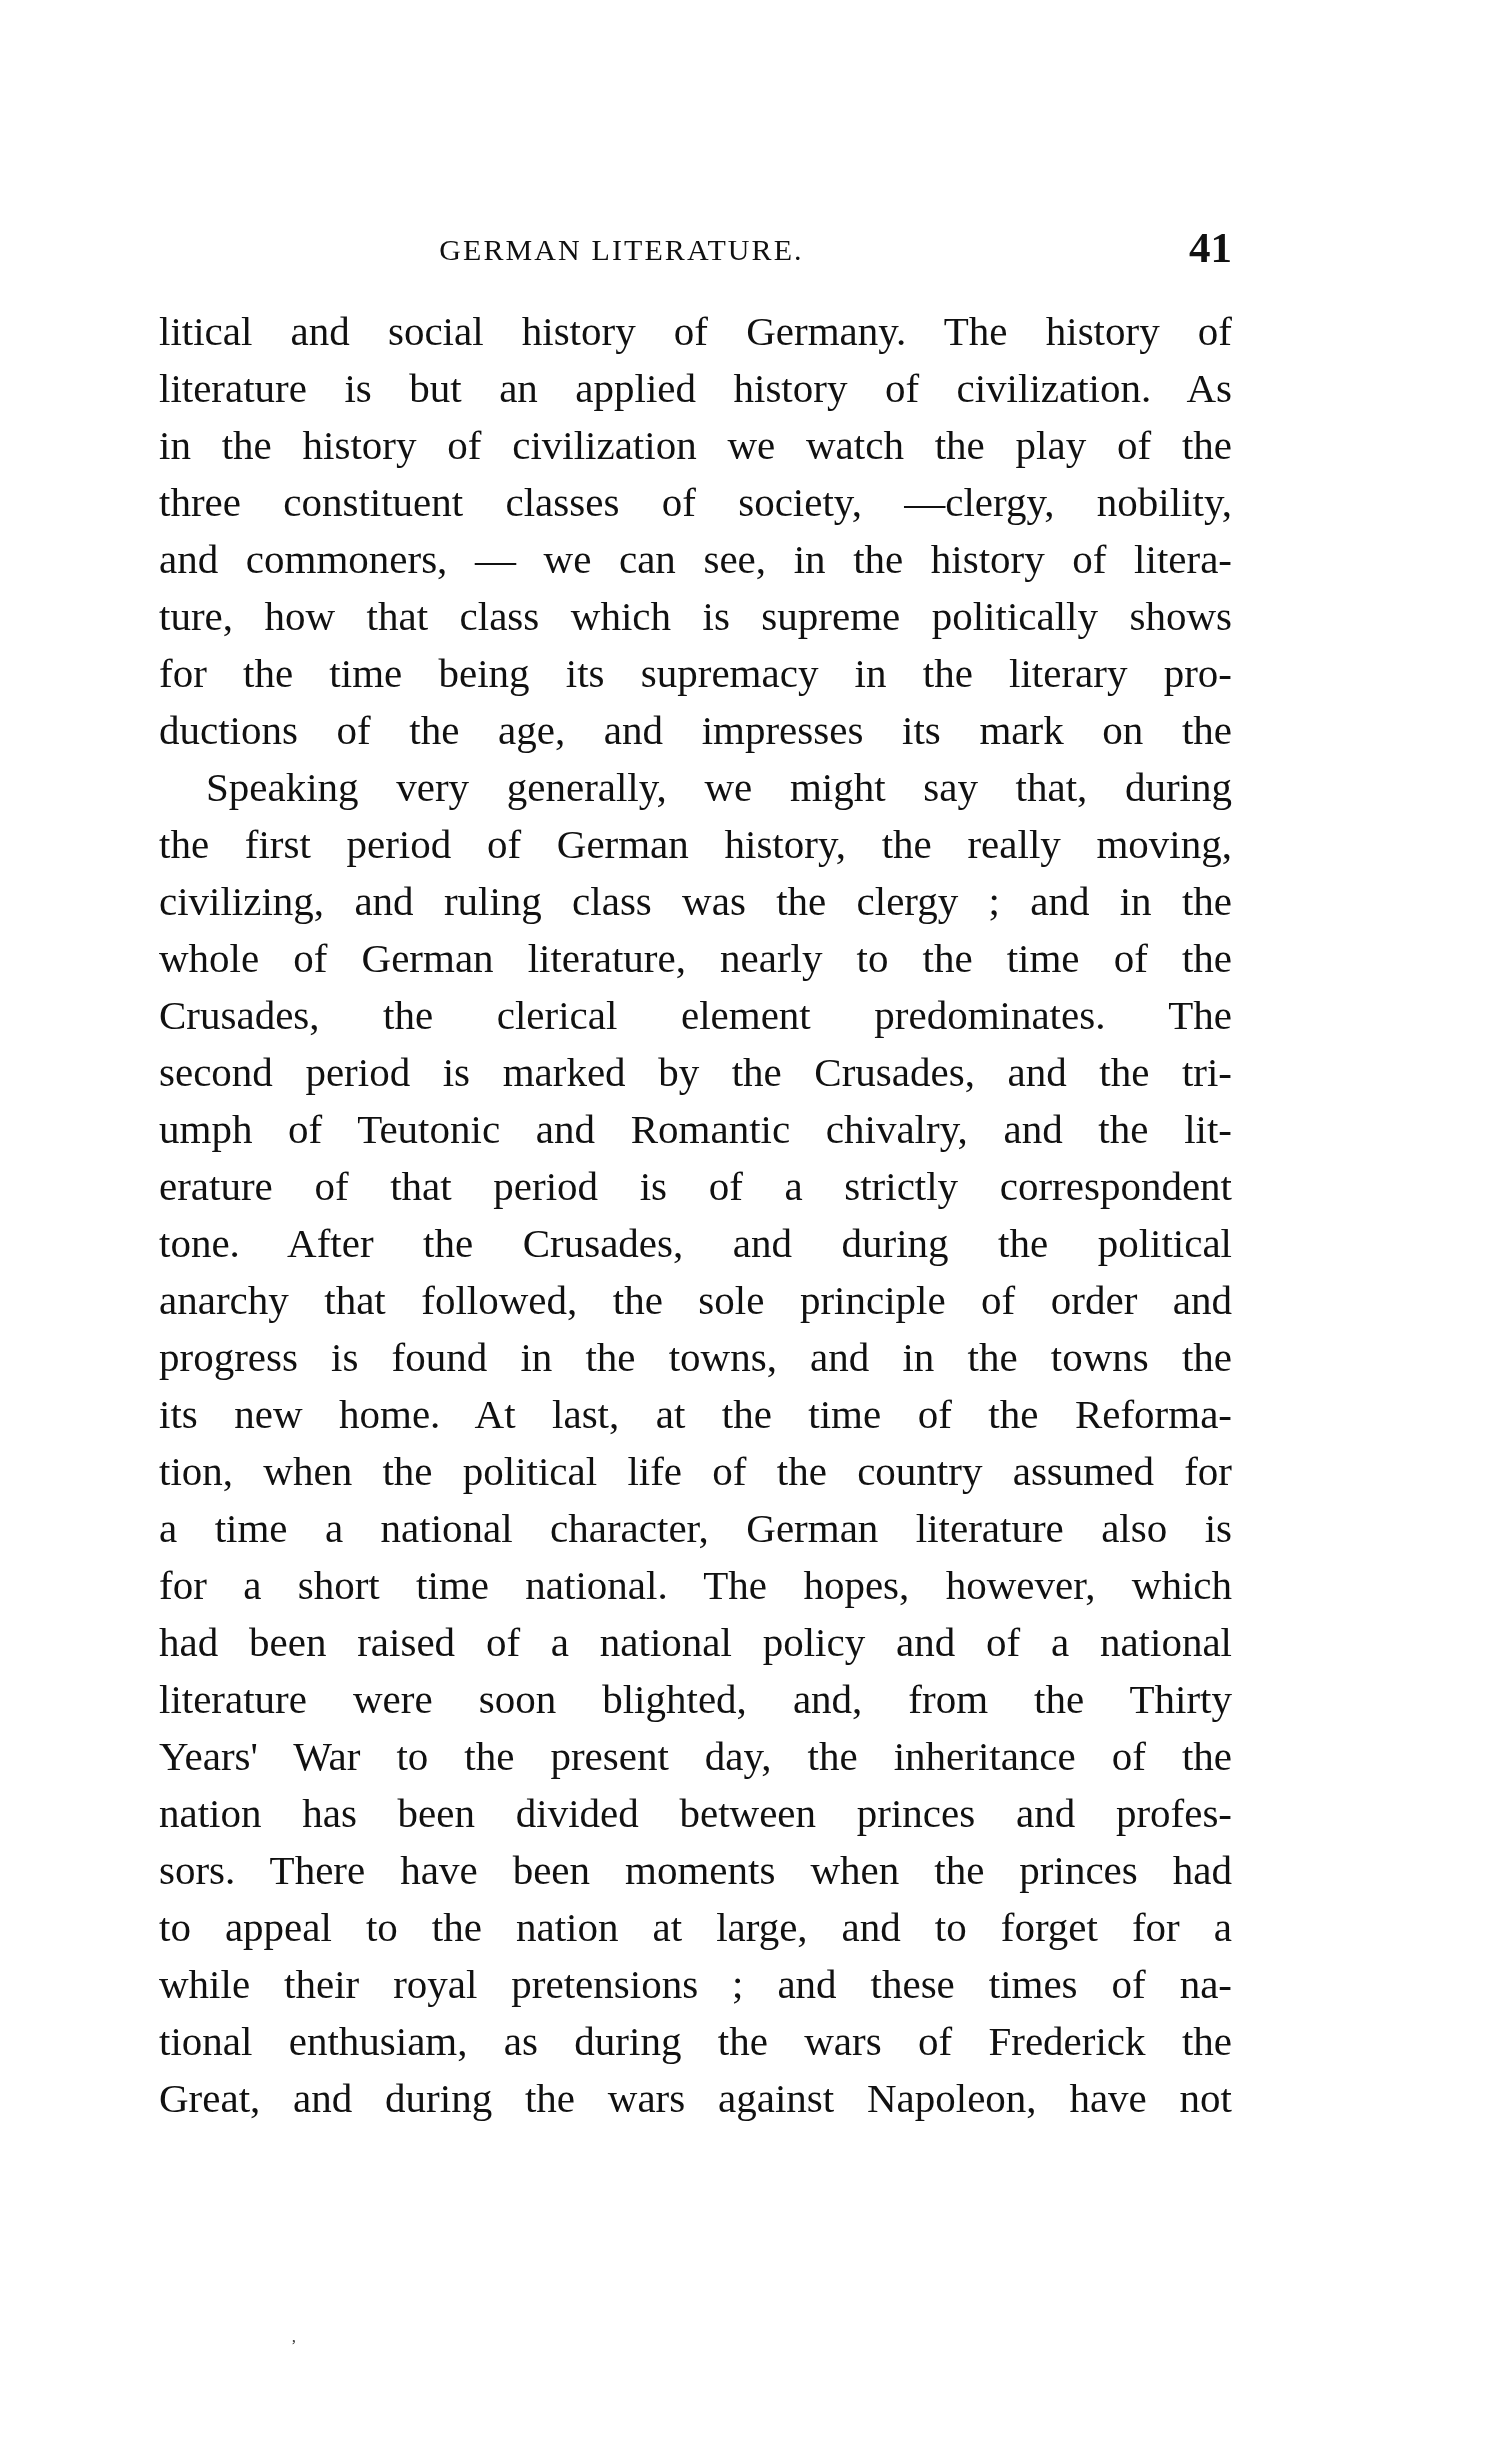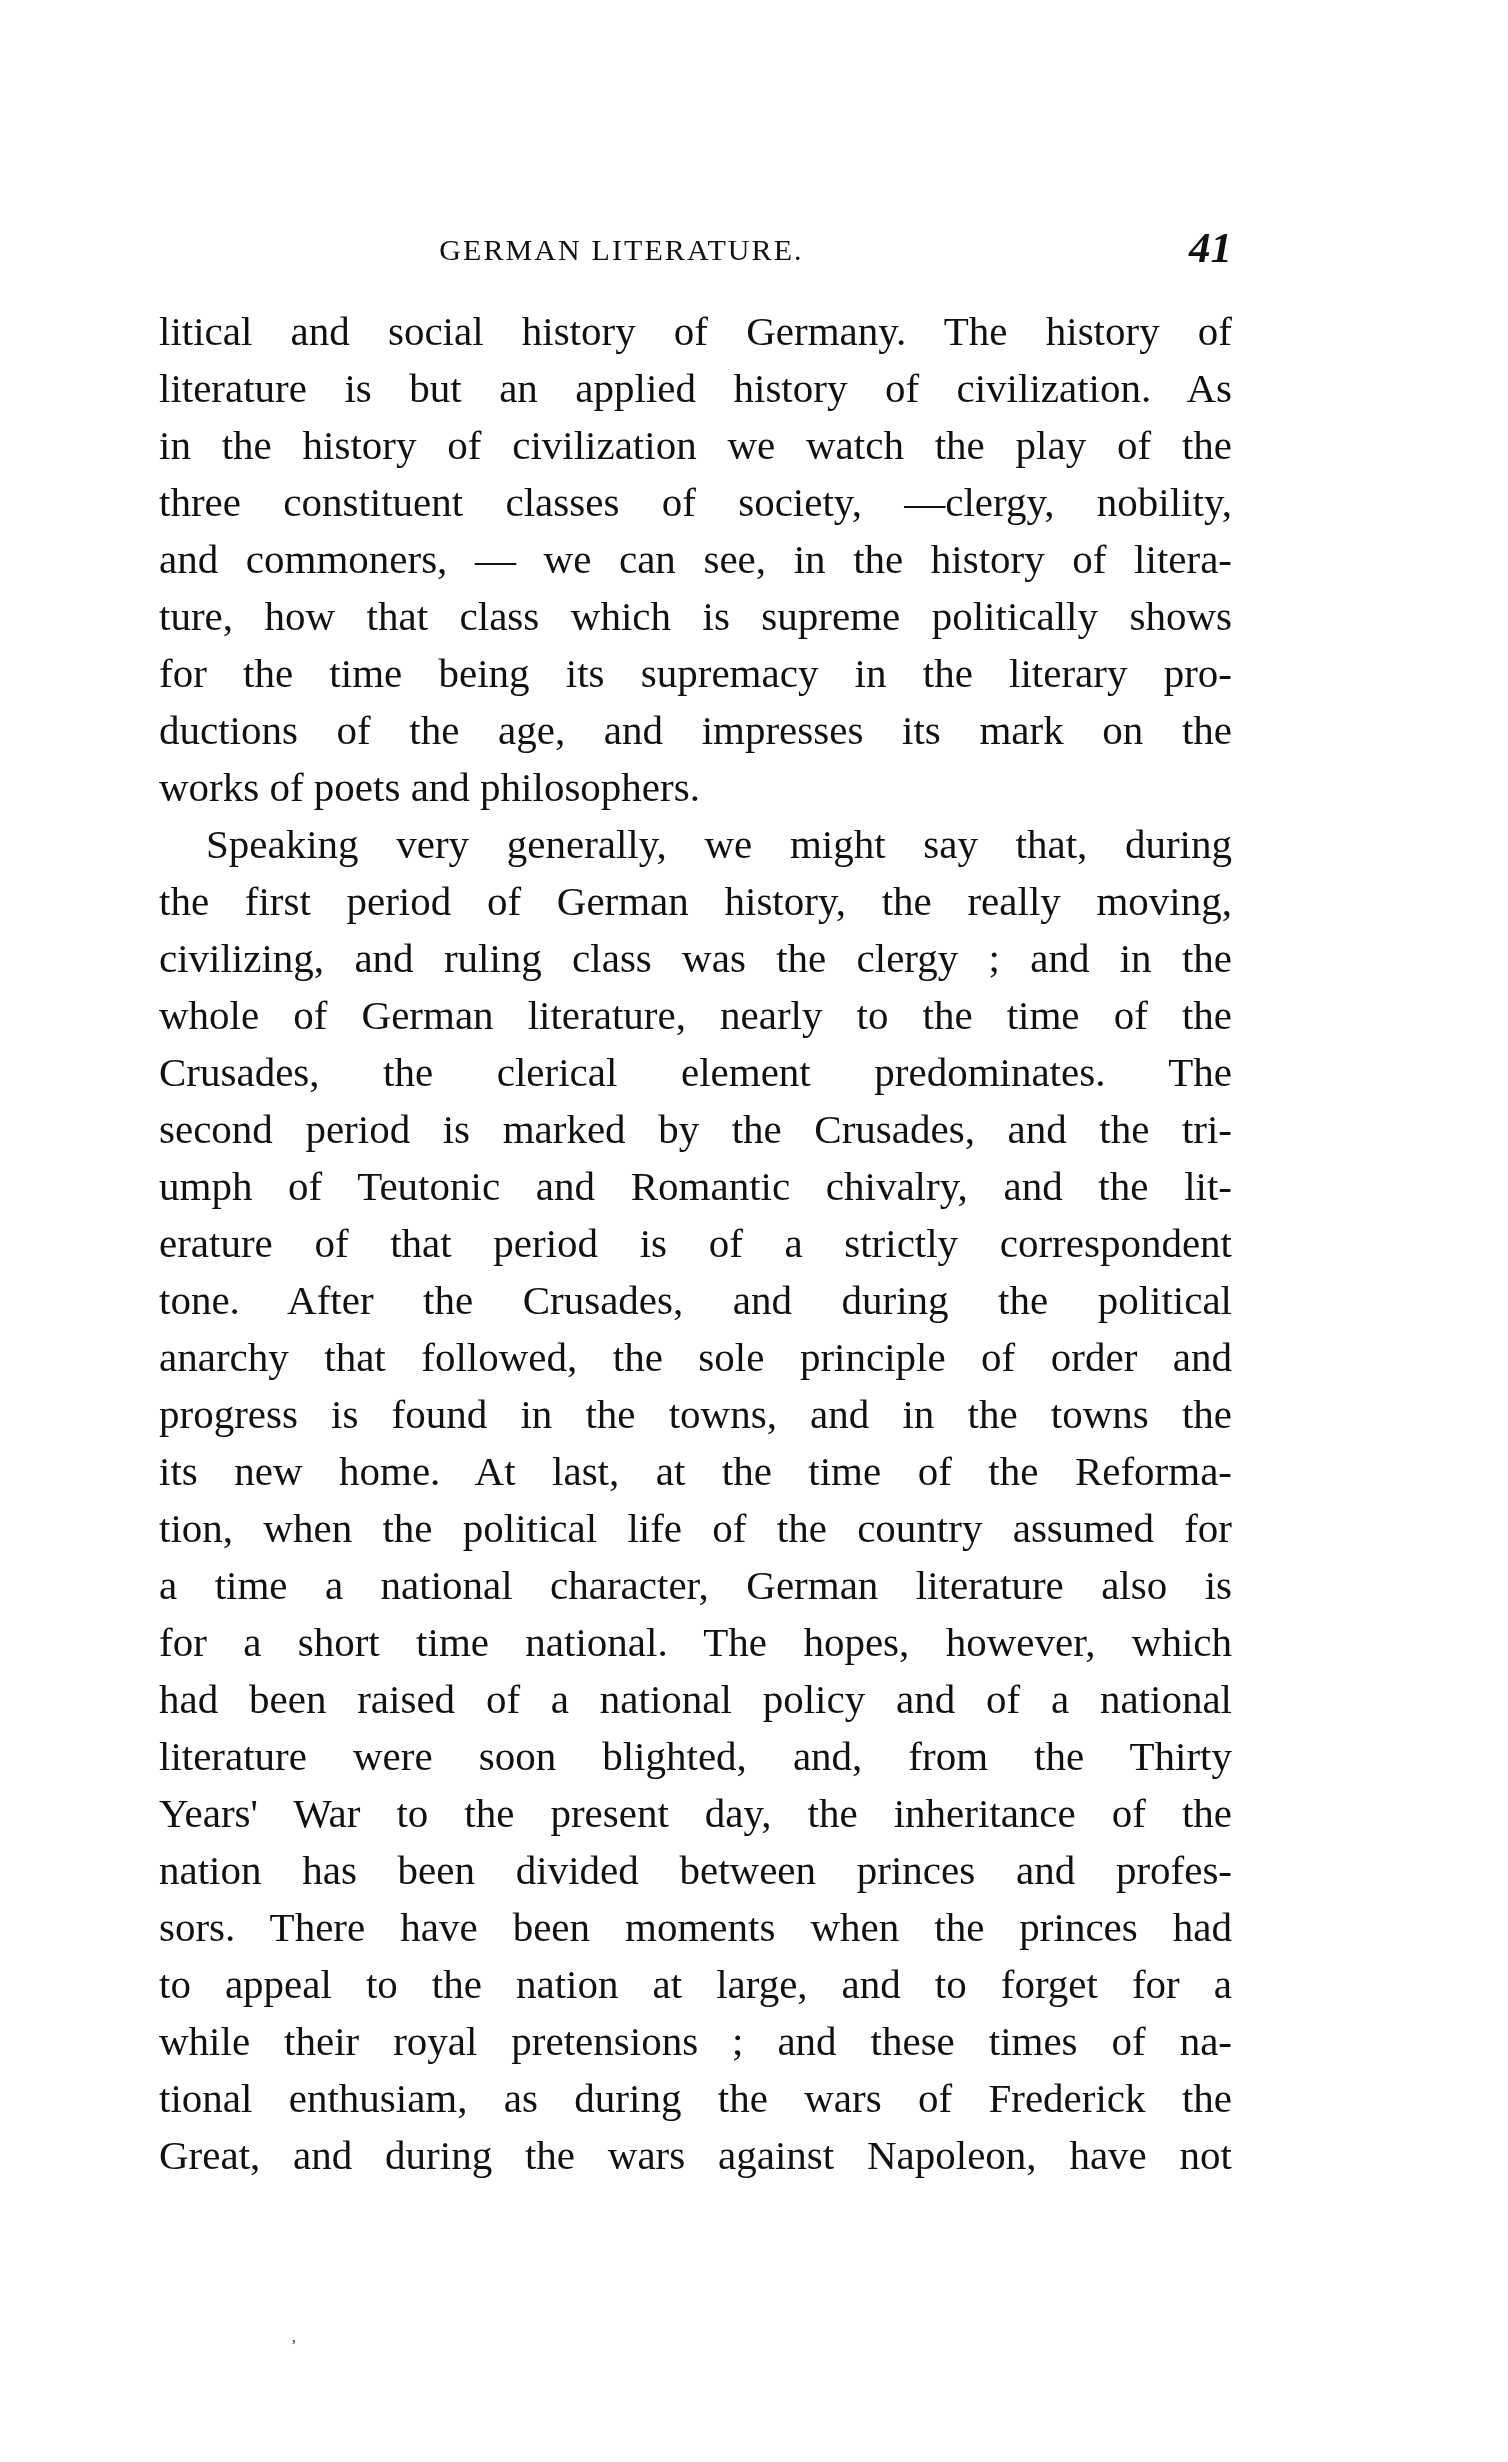--- a/index.html
+++ b/index.html
@@ -1,21 +1,21 @@
 <!DOCTYPE html>
 <html style="font-size:11px"><head>
 <meta charset="utf-8">
 <style>
   html, body { margin:0; padding:0; background:#ffffff; }
   body { width:1509px; height:2462px; position:relative; overflow:hidden;
          font-family:"Liberation Serif", "DejaVu Serif", serif; color:#111; }
   .running-head { position:absolute; top:223px; left:114px; width:1118px; height:55px; }
   .running-title { position:absolute; left:0; right:0; text-align:center; top:9.6px;
                    font-size:30px; letter-spacing:2.1px; padding-right:103px; }
-  .page-number { position:absolute; right:0; top:0; font-size:43px; font-weight:bold;font-style:italic; }
+  .page-number { position:absolute; right:0; top:0; font-size:43px; font-weight:bold; }
   .body-text { position:absolute; top:303px; left:114px; width:1118px; }
   .line { display:block; font-size:41px; line-height:57px; height:57px;
           text-align:justify; text-align-last:justify; white-space:nowrap; overflow:visible;margin-left:45px; }
   .line.indent { padding-left:47px; }
   .line.last { text-align-last:left; }
   .stray-mark { position:absolute; left:291px; top:2336px; font-size:16.5px; color:#333; }
 </style>
 </head>
 <body>
 
@@ -27,21 +27,20 @@
 <div class="body-text" id="body-text">
     <div>
       <span class="line">litical and social history of Germany.  The history of</span>
       <span class="line">literature is but an applied history of civilization.  As</span>
       <span class="line">in the history of civilization we watch the play of the</span>
       <span class="line">three constituent classes of society, —clergy, nobility,</span>
       <span class="line">and commoners, — we can see, in the history of litera-</span>
       <span class="line">ture, how that class which is supreme politically shows</span>
       <span class="line">for the time being its supremacy in the literary pro-</span>
       <span class="line">ductions of the age, and impresses its mark on the</span>
-      <span class="line last">works of poets and philosophers.</span>
     </div>
     <div>
       <span class="line indent">Speaking very generally, we might say that, during</span>
       <span class="line">the first period of German history, the really moving,</span>
       <span class="line">civilizing, and ruling class was the clergy ; and in the</span>
       <span class="line">whole of German literature, nearly to the time of the</span>
       <span class="line">Crusades, the clerical element predominates.  The</span>
       <span class="line">second period is marked by the Crusades, and the tri-</span>
       <span class="line">umph of Teutonic and Romantic chivalry, and the lit-</span>
       <span class="line">erature of that period is of a strictly correspondent</span>

